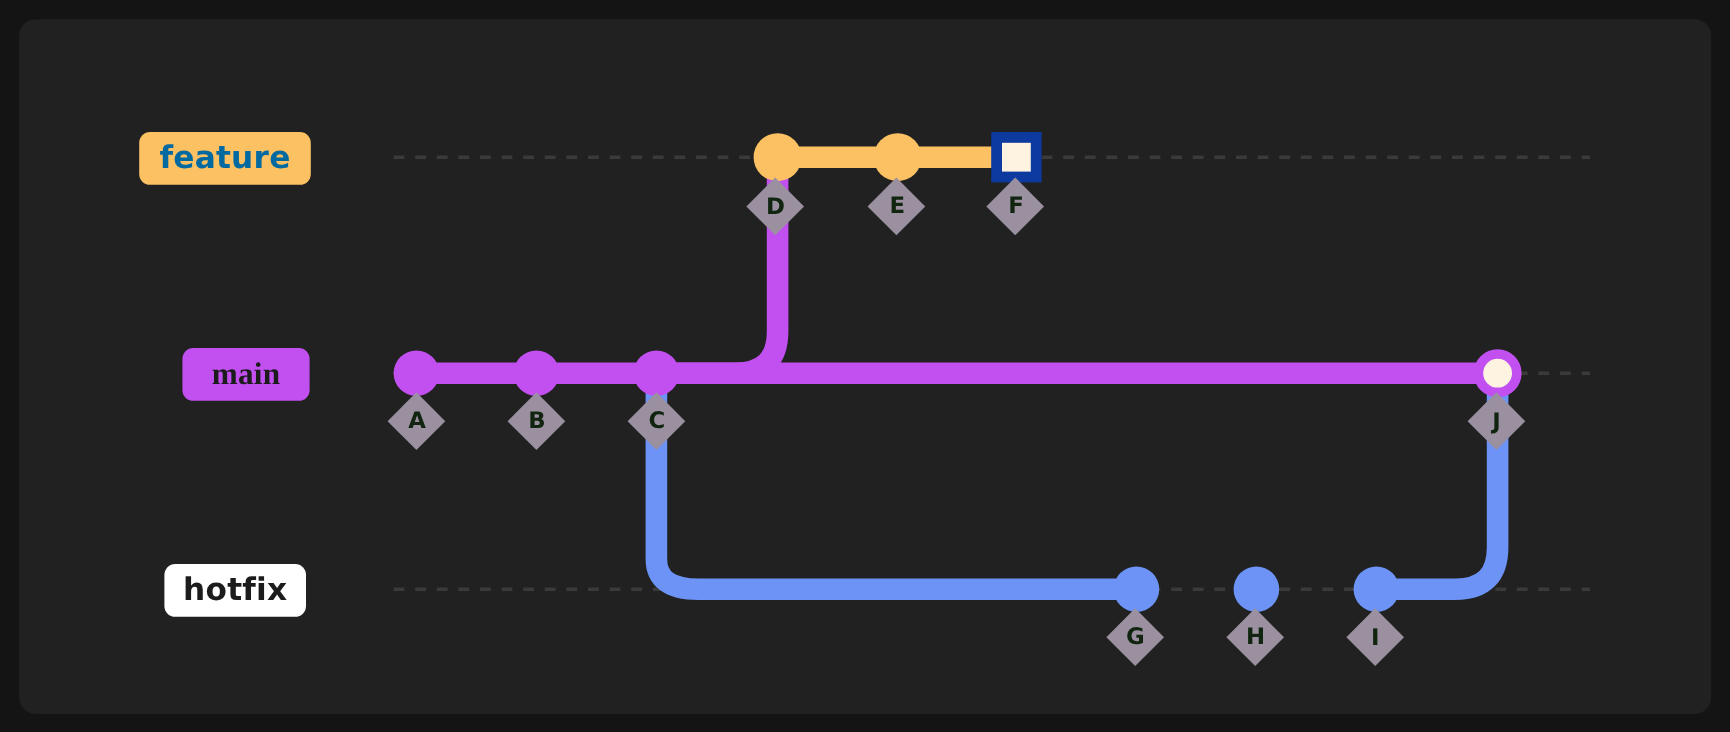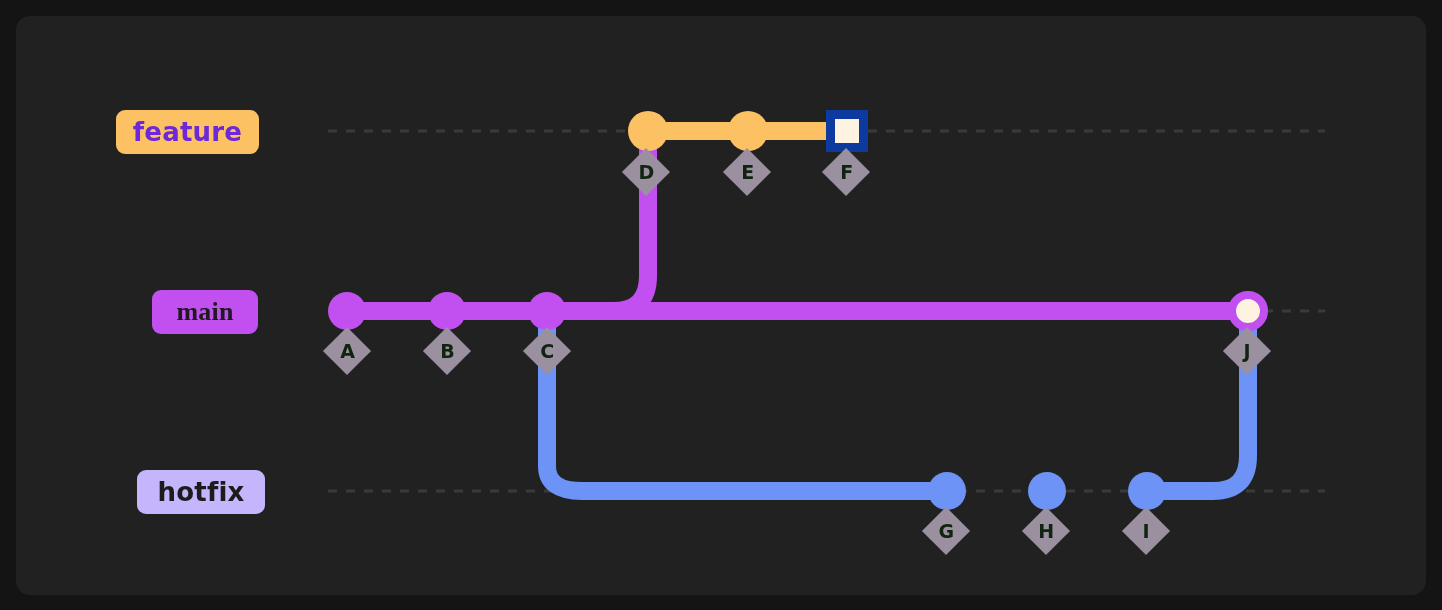--- a/index.html
+++ b/index.html
@@ -99,23 +99,23 @@
         <circle cx="748" cy="131" r="20" fill="#fbc163"></circle>
         <rect x="830.5" y="114.5" width="33" height="33" fill="#fdf3e0" stroke="#0d3a9e" stroke-width="9"></rect>
         <circle cx="947" cy="491" r="19" fill="#6c93f5"></circle>
         <circle cx="1047" cy="491" r="19" fill="#6c93f5"></circle>
         <circle cx="1147" cy="491" r="19" fill="#6c93f5"></circle>
         <circle cx="1248" cy="311" r="16" fill="#fdf3e0" stroke="#c250f0" stroke-width="8"></circle>
       </g>
   </svg>
 
   <div id="chip-layer">
-      <div class="branch-chip" style="left: 116px; top: 110px; width: 143px; background: rgb(251, 193, 99); color: #6d28d9;">feature</div>
+      <div class="branch-chip" style="left: 116px; top: 110px; width: 143px; background: rgb(251, 193, 99); color: #0369a1;">feature</div>
       <div class="branch-chip" style="left: 152px; top: 290px; width: 106px; background: rgb(194, 80, 240); color: rgb(28, 28, 28); font-family: Liberation Serif, serif;">main</div>
-      <div class="branch-chip" style="left: 137px; top: 470px; width: 128px; background: #c4b5fd; color: rgb(28, 28, 28);">hotfix</div>
+      <div class="branch-chip" style="left: 137px; top: 470px; width: 118px; background: #ffffff; color: rgb(28, 28, 28);">hotfix</div>
     </div>
   <div id="tag-layer">
       <div class="commit-tag" style="left: 330px; top: 334px; background: rgb(154, 144, 160);">
         <span style="color: rgb(16, 36, 15);">A</span>
       </div>
       <div class="commit-tag" style="left: 430px; top: 334px; background: rgb(154, 144, 160);">
         <span style="color: rgb(16, 36, 15);">B</span>
       </div>
       <div class="commit-tag" style="left: 530px; top: 334px; background: rgb(154, 144, 160);">
         <span style="color: rgb(16, 36, 15);">C</span>

